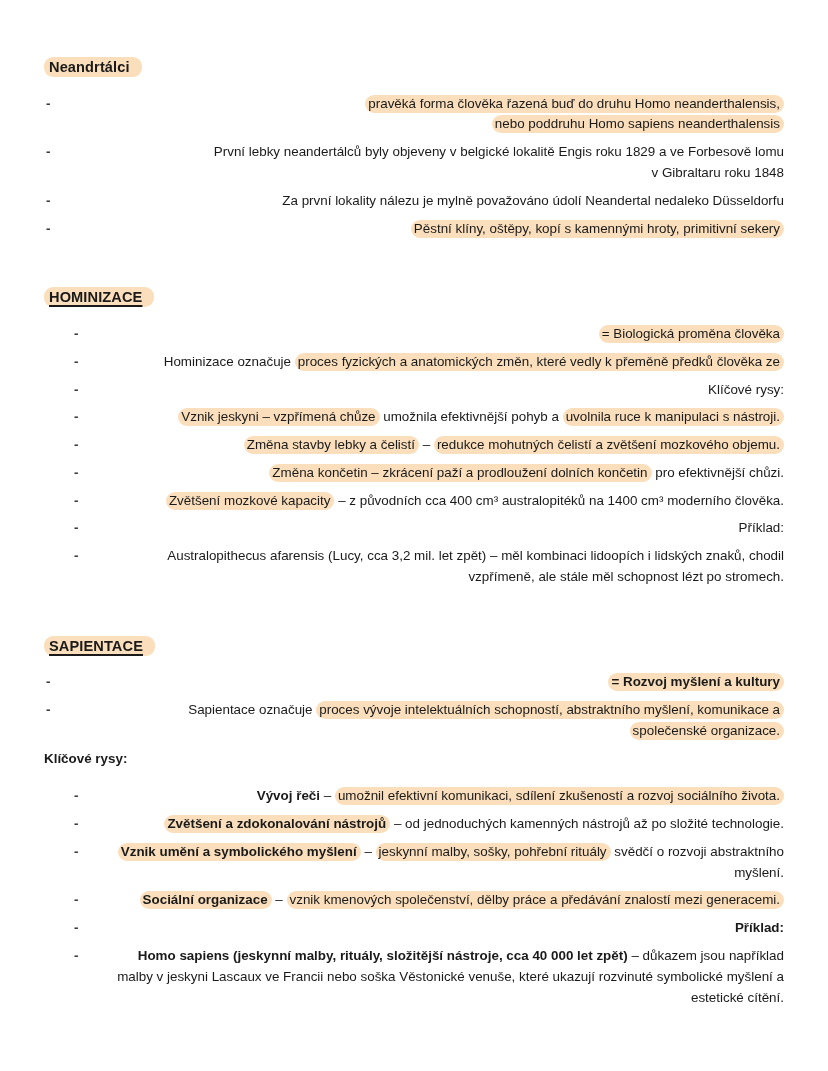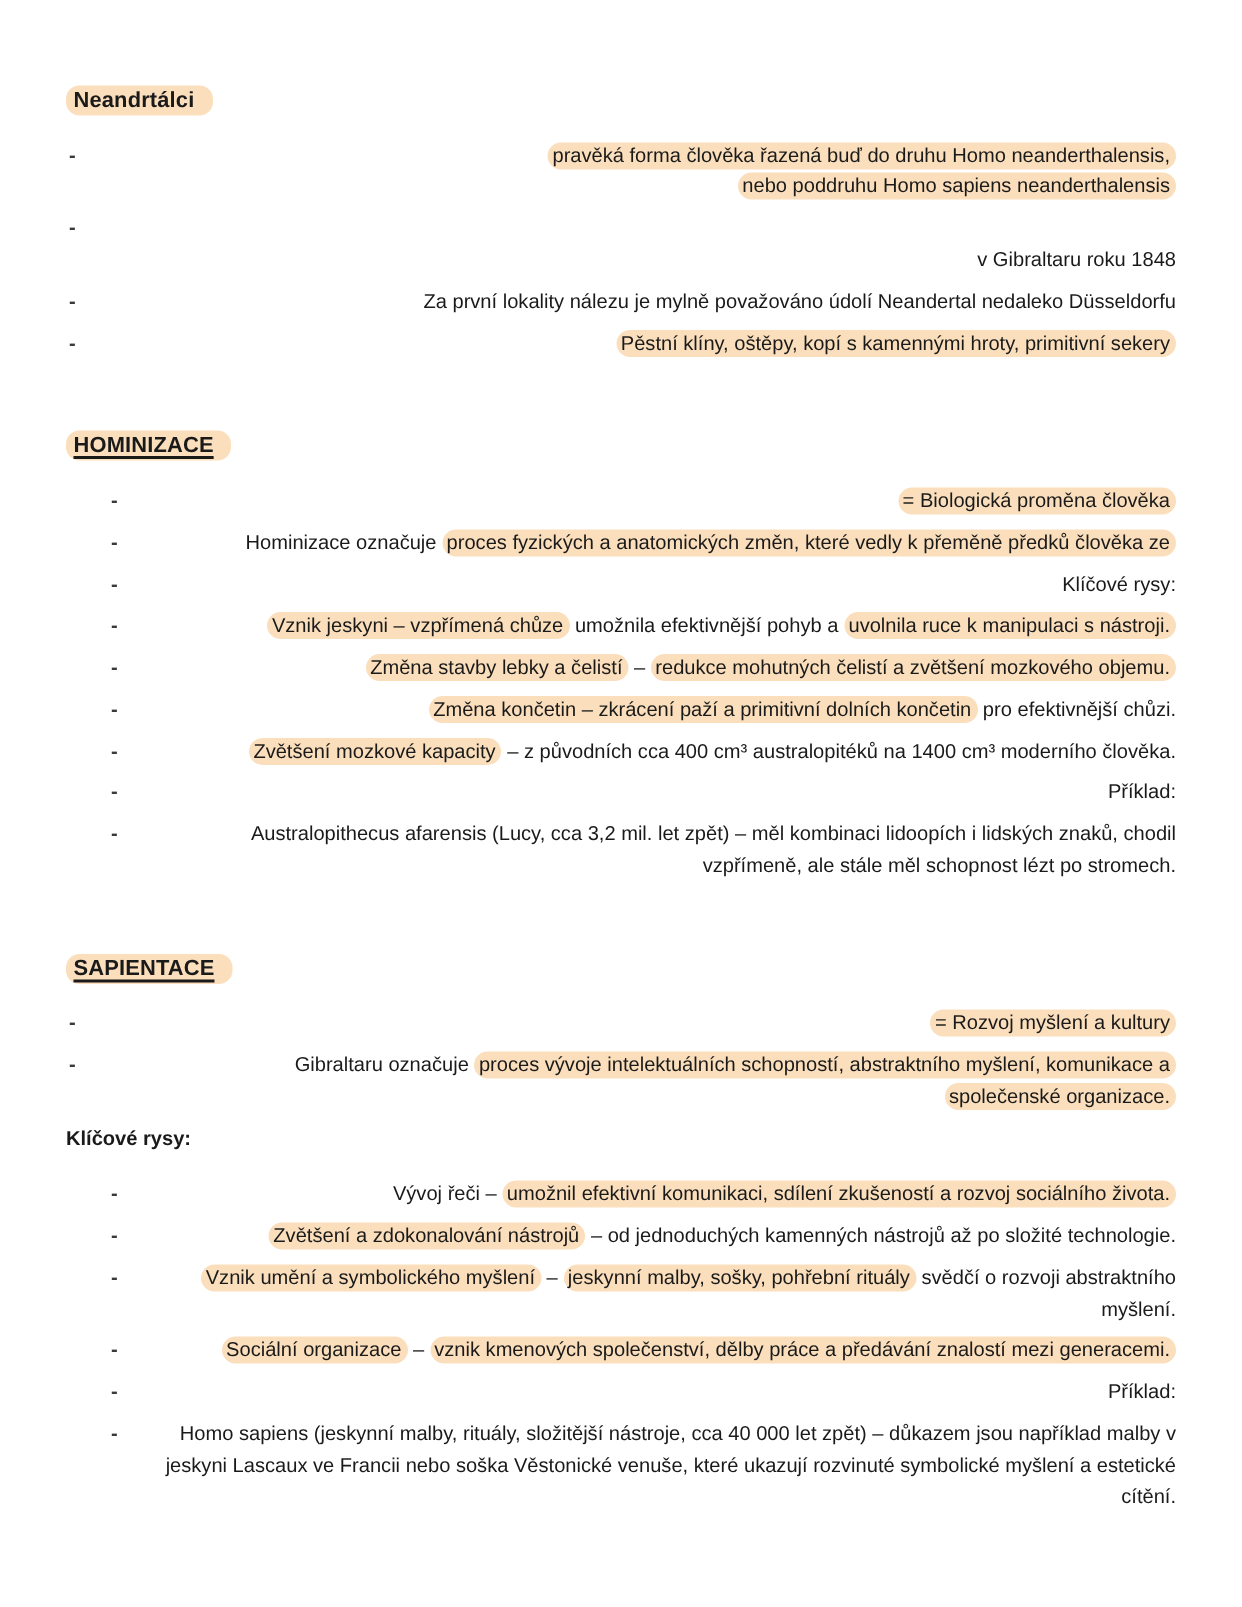--- a/index.html
+++ b/index.html
@@ -85,21 +85,21 @@
 
   
   .hl {
     background: #fbdfbc;
     border-radius: 9px;
     padding: 1px 4px 2px 3px;
     box-decoration-break: clone;
     margin-top: 36px;
     -webkit-box-decoration-break: clone;
   }
-  .b { font-weight: 400; }
+  .b { font-weight: 700; }
 
   .gap-sm { height: 10px; }
   .gap-lg { height: 42px; }
 </style>
 </head>
 <body>
 
 <div class="page">
   <div class="content">
 
@@ -115,21 +115,21 @@
         <span class="dash">-</span>
         <span class="body">
           <span class="hl">pravěká forma člověka řazená buď do druhu Homo neanderthalensis,</span><br>
           <span class="hl">nebo poddruhu Homo sapiens neanderthalensis</span>
         </span>
       </div>
 
       <div class="row lvl1">
         <span class="dash">-</span>
         <span class="body">
-          <br>
+          <span>První lebky neandertálců byly objeveny v belgické lokalitě Engis roku 1829 a ve Forbesově lomu</span><br>
           <span>v Gibraltaru roku 1848</span>
         </span>
       </div>
 
       <div class="row lvl1">
         <span class="dash">-</span>
         <span class="body">Za první lokality nálezu je mylně považováno údolí Neandertal nedaleko Düsseldorfu</span>
       </div>
 
       <div class="row lvl1">
@@ -179,21 +179,21 @@
       <div class="row lvl2">
         <span class="dash">-</span>
         <span class="body">
           <span class="hl">Změna stavby lebky a čelistí</span><span> – </span><span class="hl">redukce mohutných čelistí a zvětšení mozkového objemu.</span>
         </span>
       </div>
 
       <div class="row lvl2">
         <span class="dash">-</span>
         <span class="body">
-          <span class="hl">Změna končetin – zkrácení paží a primitivní dolních končetin</span><span> pro efektivnější chůzi.</span>
+          <span class="hl">Změna končetin – zkrácení paží a prodloužení dolních končetin</span><span> pro efektivnější chůzi.</span>
         </span>
       </div>
 
       <div class="row lvl2">
         <span class="dash">-</span>
         <span class="body">
           <span class="hl">Zvětšení mozkové kapacity</span><span> – z původních cca 400 cm³ australopitéků na 1400 cm³ moderního člověka.</span>
         </span>
       </div>
 
@@ -224,21 +224,21 @@
       <div class="row lvl1">
         <span class="dash">-</span>
         <span class="body b">
           <span class="hl">= Rozvoj myšlení a kultury</span>
         </span>
       </div>
 
       <div class="row lvl1">
         <span class="dash">-</span>
         <span class="body">
-          <span>Gibraltaru označuje </span><span class="hl">proces vývoje intelektuálních schopností, abstraktního myšlení, komunikace a</span><br>
+          <span>Sapientace označuje </span><span class="hl">proces vývoje intelektuálních schopností, abstraktního myšlení, komunikace a</span><br>
           <span class="hl">společenské organizace.</span>
         </span>
       </div>
 
       <div class="plainline">Klíčové rysy:</div>
 
       <div class="gap-sm"></div>
 
       <div class="row lvl2">
         <span class="dash">-</span>

